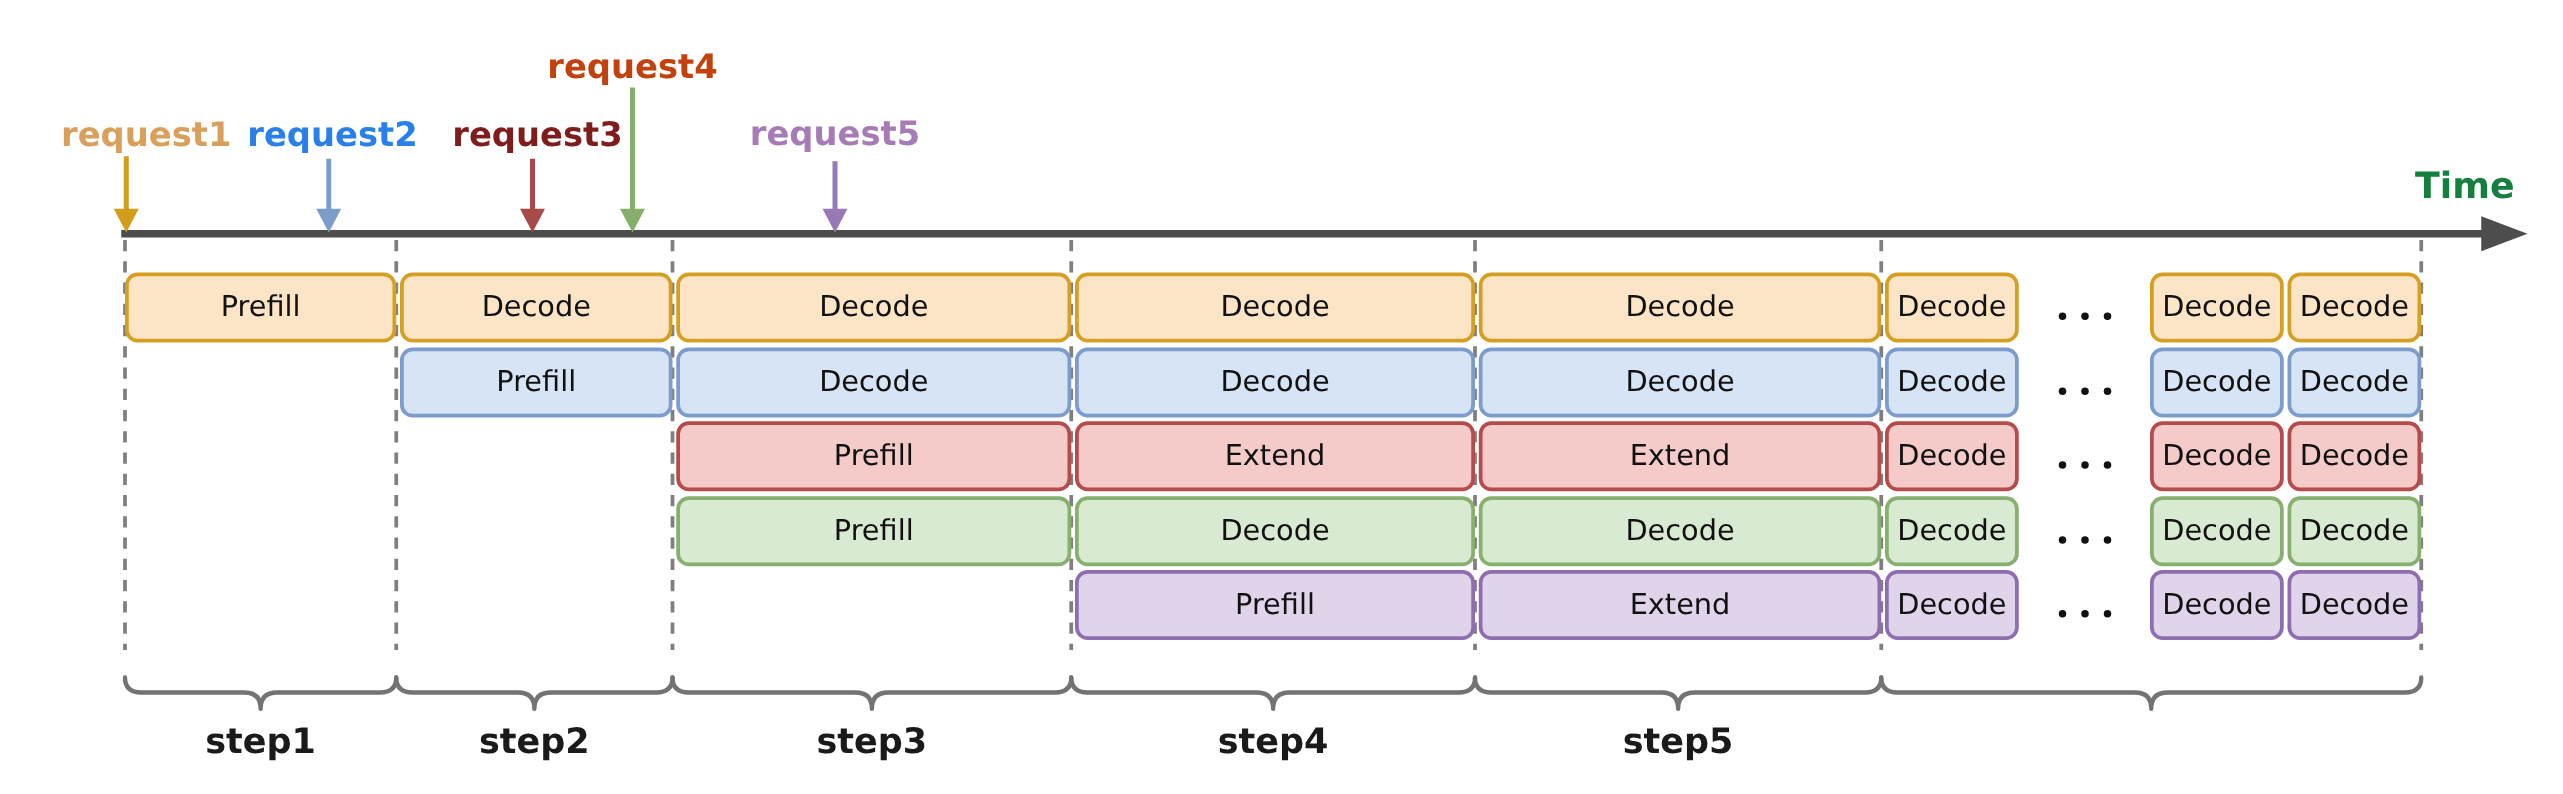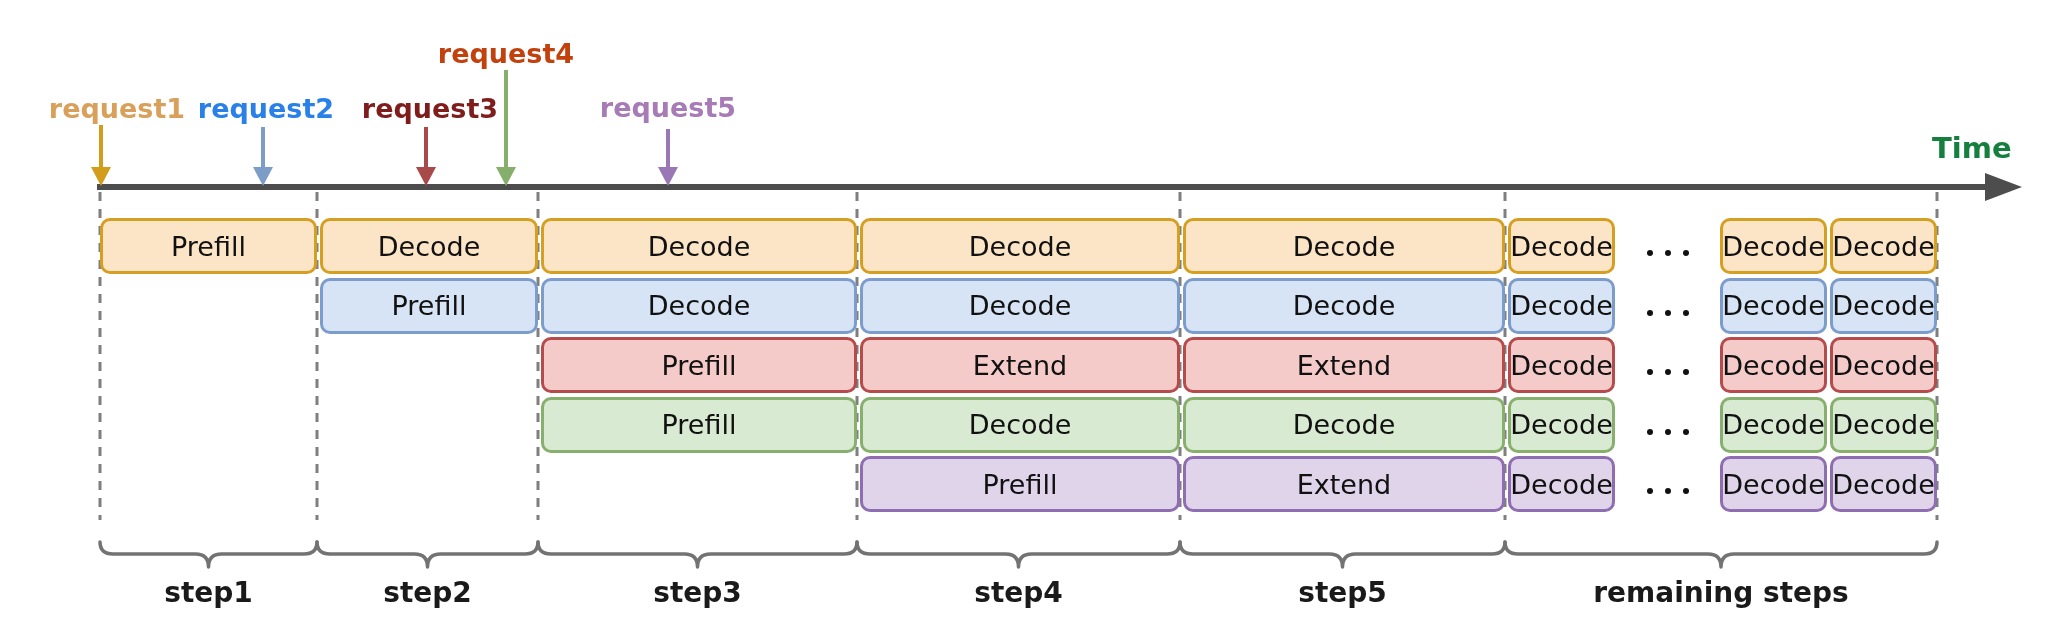--- a/index.html
+++ b/index.html
@@ -12,21 +12,21 @@
     position:absolute;transform:translateX(-50%);
     font-size:27px;font-weight:bold;white-space:nowrap;
   }
   .time-label{
     position:absolute;font-size:29px;font-weight:bold;color:#15803d;white-space:nowrap;
   }
   .block{
     position:absolute;box-sizing:border-box;
     border:3px solid;border-radius:10px;
     display:flex;align-items:center;justify-content:center;
-    font-size:27px;color:#111111;white-space:nowrap;overflow:hidden;
+    font-size:23px;color:#111111;white-space:nowrap;overflow:hidden;
   }
   .step-label{
     position:absolute;transform:translateX(-50%);
     font-size:28px;font-weight:bold;color:#1a1a1a;white-space:nowrap;
   }
   .dots{
     position:absolute;transform:translate(-50%,-50%);
     display:flex;gap:12px;align-items:center;
   }
   .dots span{width:6px;height:6px;border-radius:50%;background:#111111;display:block;}
@@ -123,14 +123,13 @@
     <div class="dots" style="left: 1668px; top: 491px;">
       <span></span>
       <span></span>
       <span></span>
     </div>
     <div class="step-label" style="left: 208.5px; top: 576px;">step1</div>
     <div class="step-label" style="left: 427.5px; top: 576px;">step2</div>
     <div class="step-label" style="left: 697.5px; top: 576px;">step3</div>
     <div class="step-label" style="left: 1018.5px; top: 576px;">step4</div>
     <div class="step-label" style="left: 1342.5px; top: 576px;">step5</div>
-    <div class="step-label" style="left: 1721px; top: 576px;">remaining steps</div>
   </div>
 
 </body></html>

